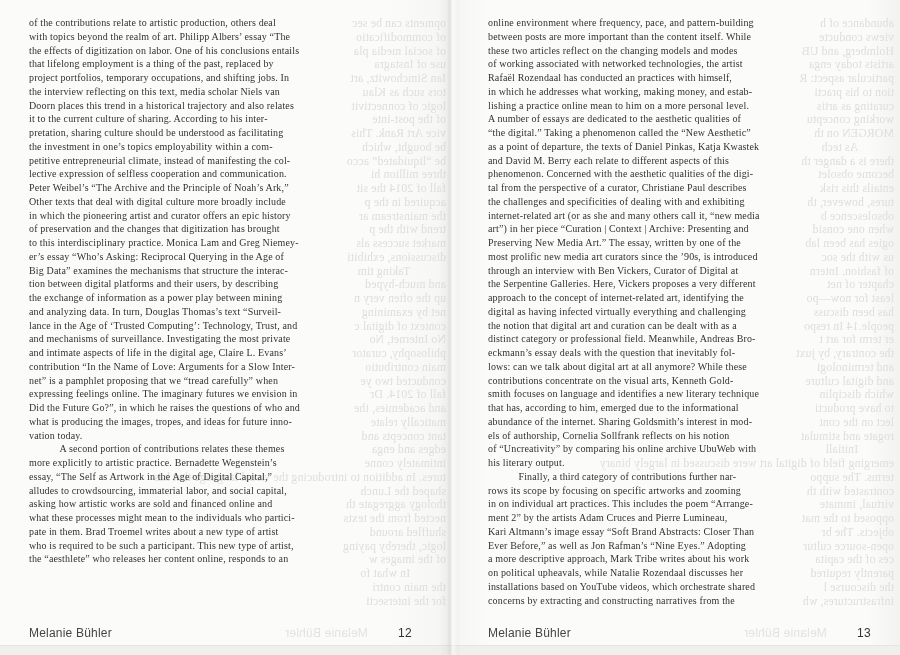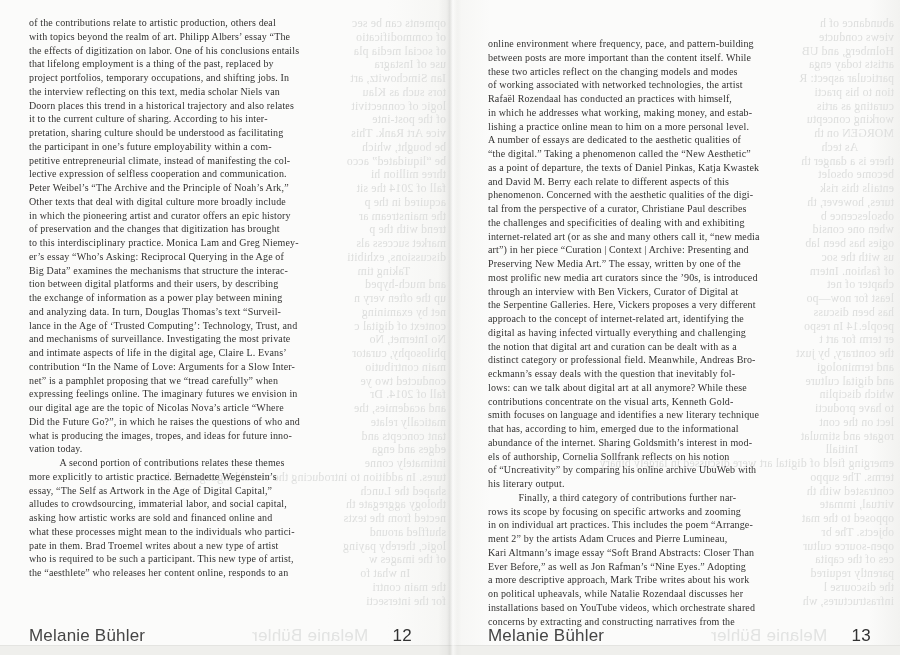--- a/index.html
+++ b/index.html
@@ -9,33 +9,33 @@
     font-family:"Liberation Serif", serif;
   }
   .page{position:absolute;top:0;height:645px;width:450px;}
   .page.left{left:0;background:linear-gradient(to right,#fbfbfa 0%,#fbfbfa 86%,#f6f6f4 99%,#f2f2f0 100%);}
   .page.right{left:450px;background:linear-gradient(to right,#f5f5f3 0%,#fbfbfa 9%,#fbfbfa 93%,#f2f2f0 100%);}
   .body-text{
     position:absolute;top:16px;z-index:2;
     color:#333231;font-size:10px;line-height:13.75px;letter-spacing:0.15px;
   }
   .page.left  .body-text{left:29px;}
-  .page.right .body-text{left:38px;margin-top:21px;}
+  .page.right .body-text{left:38px;}
   .text-line{white-space:pre;}
   .showthrough{
     position:absolute;top:17px;z-index:1;
     transform:scaleX(-1);
     color:#dddedd;font-size:11.8px;line-height:13.75px;letter-spacing:0.15px;
   }
   .page.left  .showthrough{left:0;right:4px;}
   .page.right .showthrough{left:0;right:6px;}
   .st-line{white-space:pre;}
   .footer{
     position:absolute;top:626px;height:16px;z-index:2;
-    font-family:"Liberation Sans", sans-serif;font-size:17px;color:#454545;
+    font-family:"Liberation Sans", sans-serif;font-size:12px;color:#454545;
   }
   .page.left  .footer{left:29px;width:383px;}
   .page.right .footer{left:38px;width:383px;}
   .footer .author{position:absolute;left:0;top:0;letter-spacing:0.2px;}
   .footer .page-number{position:absolute;right:0;top:0;color:#323232;letter-spacing:0.3px;}
   .footer .footer-st{
     position:absolute;right:44px;top:0;transform:scaleX(-1);
     color:#e2e3e2;letter-spacing:0.2px;
   }
   .spine{
@@ -103,40 +103,39 @@
     <div class="body-text">
         <div class="text-line">of the contributions relate to artistic production, others deal</div>
         <div class="text-line">with topics beyond the realm of art. Philipp Albers’ essay “The</div>
         <div class="text-line">the effects of digitization on labor. One of his conclusions entails</div>
         <div class="text-line">that lifelong employment is a thing of the past, replaced by</div>
         <div class="text-line">project portfolios, temporary occupations, and shifting jobs. In</div>
         <div class="text-line">the interview reflecting on this text, media scholar Niels van</div>
         <div class="text-line">Doorn places this trend in a historical trajectory and also relates</div>
         <div class="text-line">it to the current culture of sharing. According to his inter-</div>
         <div class="text-line">pretation, sharing culture should be understood as facilitating</div>
-        <div class="text-line">the participant in one’s future employability within a com-</div>
+        <div class="text-line">the investment in one’s topics employability within a com-</div>
         <div class="text-line">petitive entrepreneurial climate, instead of manifesting the col-</div>
         <div class="text-line">lective expression of selfless cooperation and communication.</div>
         <div class="text-line">Peter Weibel’s “The Archive and the Principle of Noah’s Ark,”</div>
         <div class="text-line">Other texts that deal with digital culture more broadly include</div>
         <div class="text-line">in which the pioneering artist and curator offers an epic history</div>
         <div class="text-line">of preservation and the changes that digitization has brought</div>
         <div class="text-line">to this interdisciplinary practice. Monica Lam and Greg Niemey-</div>
         <div class="text-line">er’s essay “Who’s Asking: Reciprocal Querying in the Age of</div>
         <div class="text-line">Big Data” examines the mechanisms that structure the interac-</div>
         <div class="text-line">tion between digital platforms and their users, by describing</div>
         <div class="text-line">the exchange of information as a power play between mining</div>
         <div class="text-line">and analyzing data. In turn, Douglas Thomas’s text “Surveil-</div>
         <div class="text-line">lance in the Age of ‘Trusted Computing’: Technology, Trust, and</div>
         <div class="text-line">and mechanisms of surveillance. Investigating the most private</div>
         <div class="text-line">and intimate aspects of life in the digital age, Claire L. Evans’</div>
         <div class="text-line">contribution “In the Name of Love: Arguments for a Slow Inter-</div>
         <div class="text-line">net” is a pamphlet proposing that we “tread carefully” when</div>
         <div class="text-line">expressing feelings online. The imaginary futures we envision in</div>
-        <div class="text-line">our digital age are the topic of Nicolas Nova’s article “Where</div>
         <div class="text-line">Did the Future Go?”, in which he raises the questions of who and</div>
         <div class="text-line">what is producing the images, tropes, and ideas for future inno-</div>
         <div class="text-line">vation today.</div>
         <div class="text-line">   A second portion of contributions relates these themes</div>
         <div class="text-line">more explicitly to artistic practice. Bernadette Wegenstein’s</div>
         <div class="text-line">essay, “The Self as Artwork in the Age of Digital Capital,”</div>
         <div class="text-line">alludes to crowdsourcing, immaterial labor, and social capital,</div>
         <div class="text-line">asking how artistic works are sold and financed online and</div>
         <div class="text-line">what these processes might mean to the individuals who partici-</div>
         <div class="text-line">pate in them. Brad Troemel writes about a new type of artist</div>

